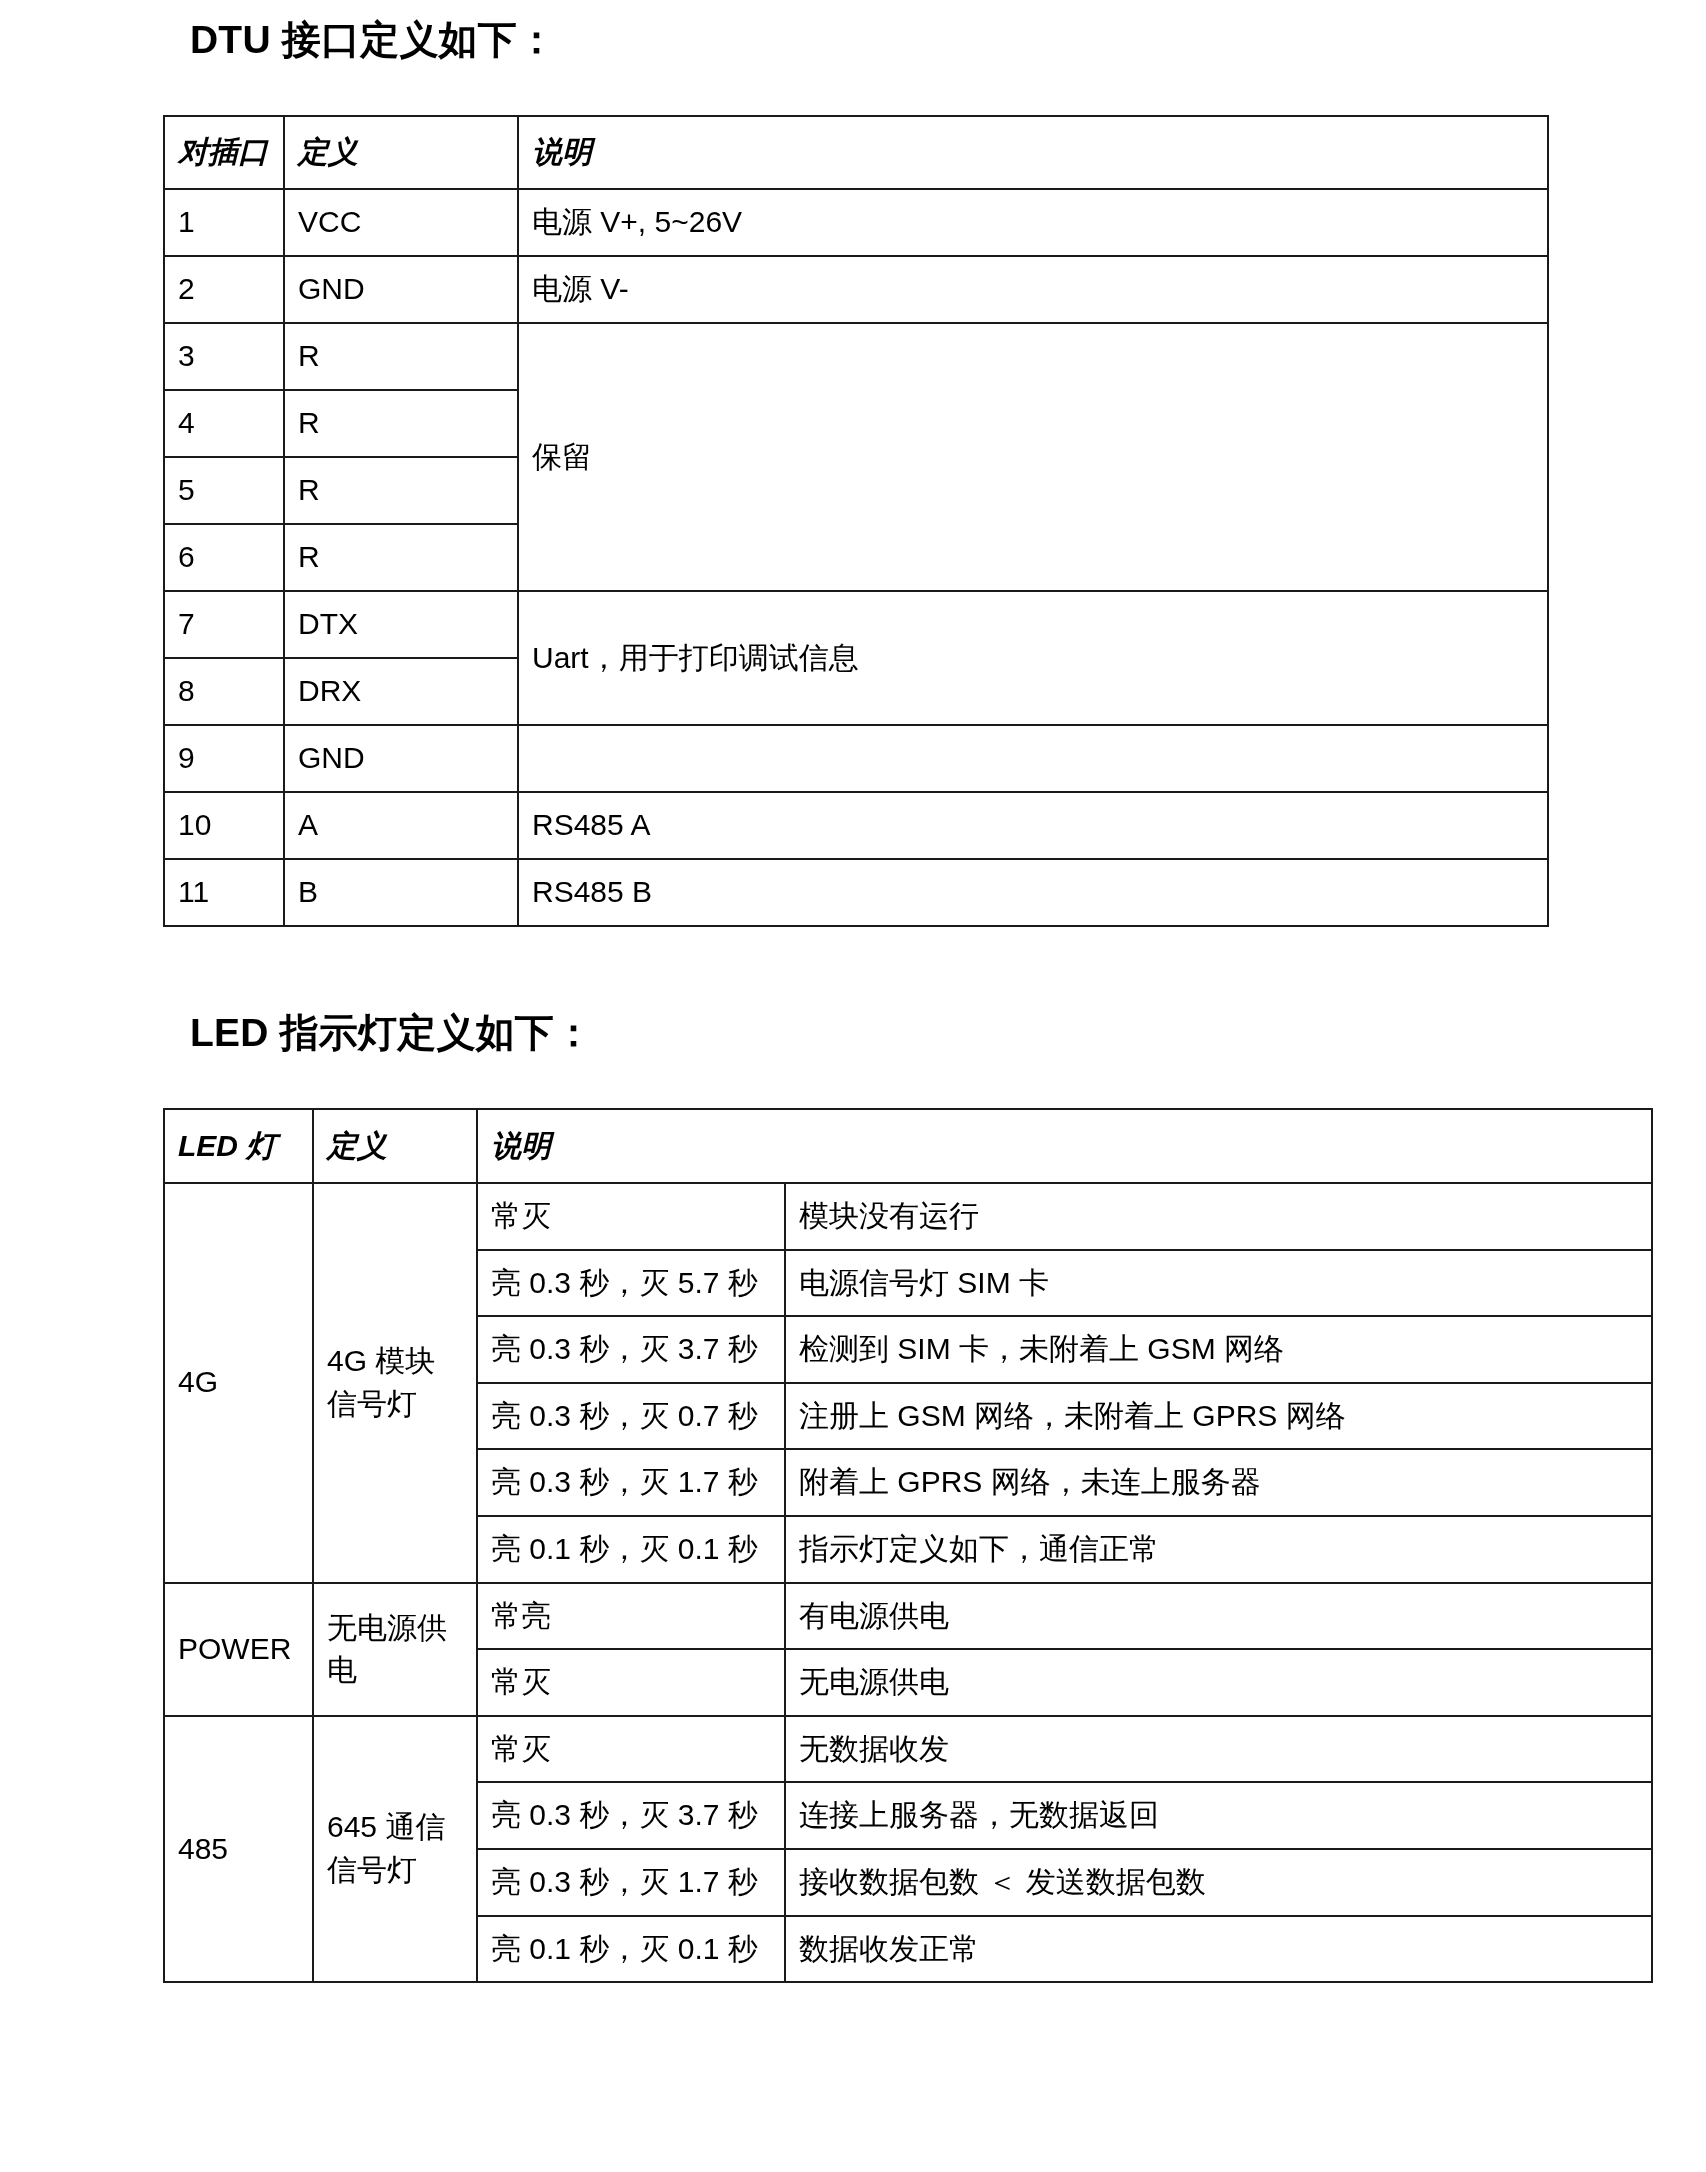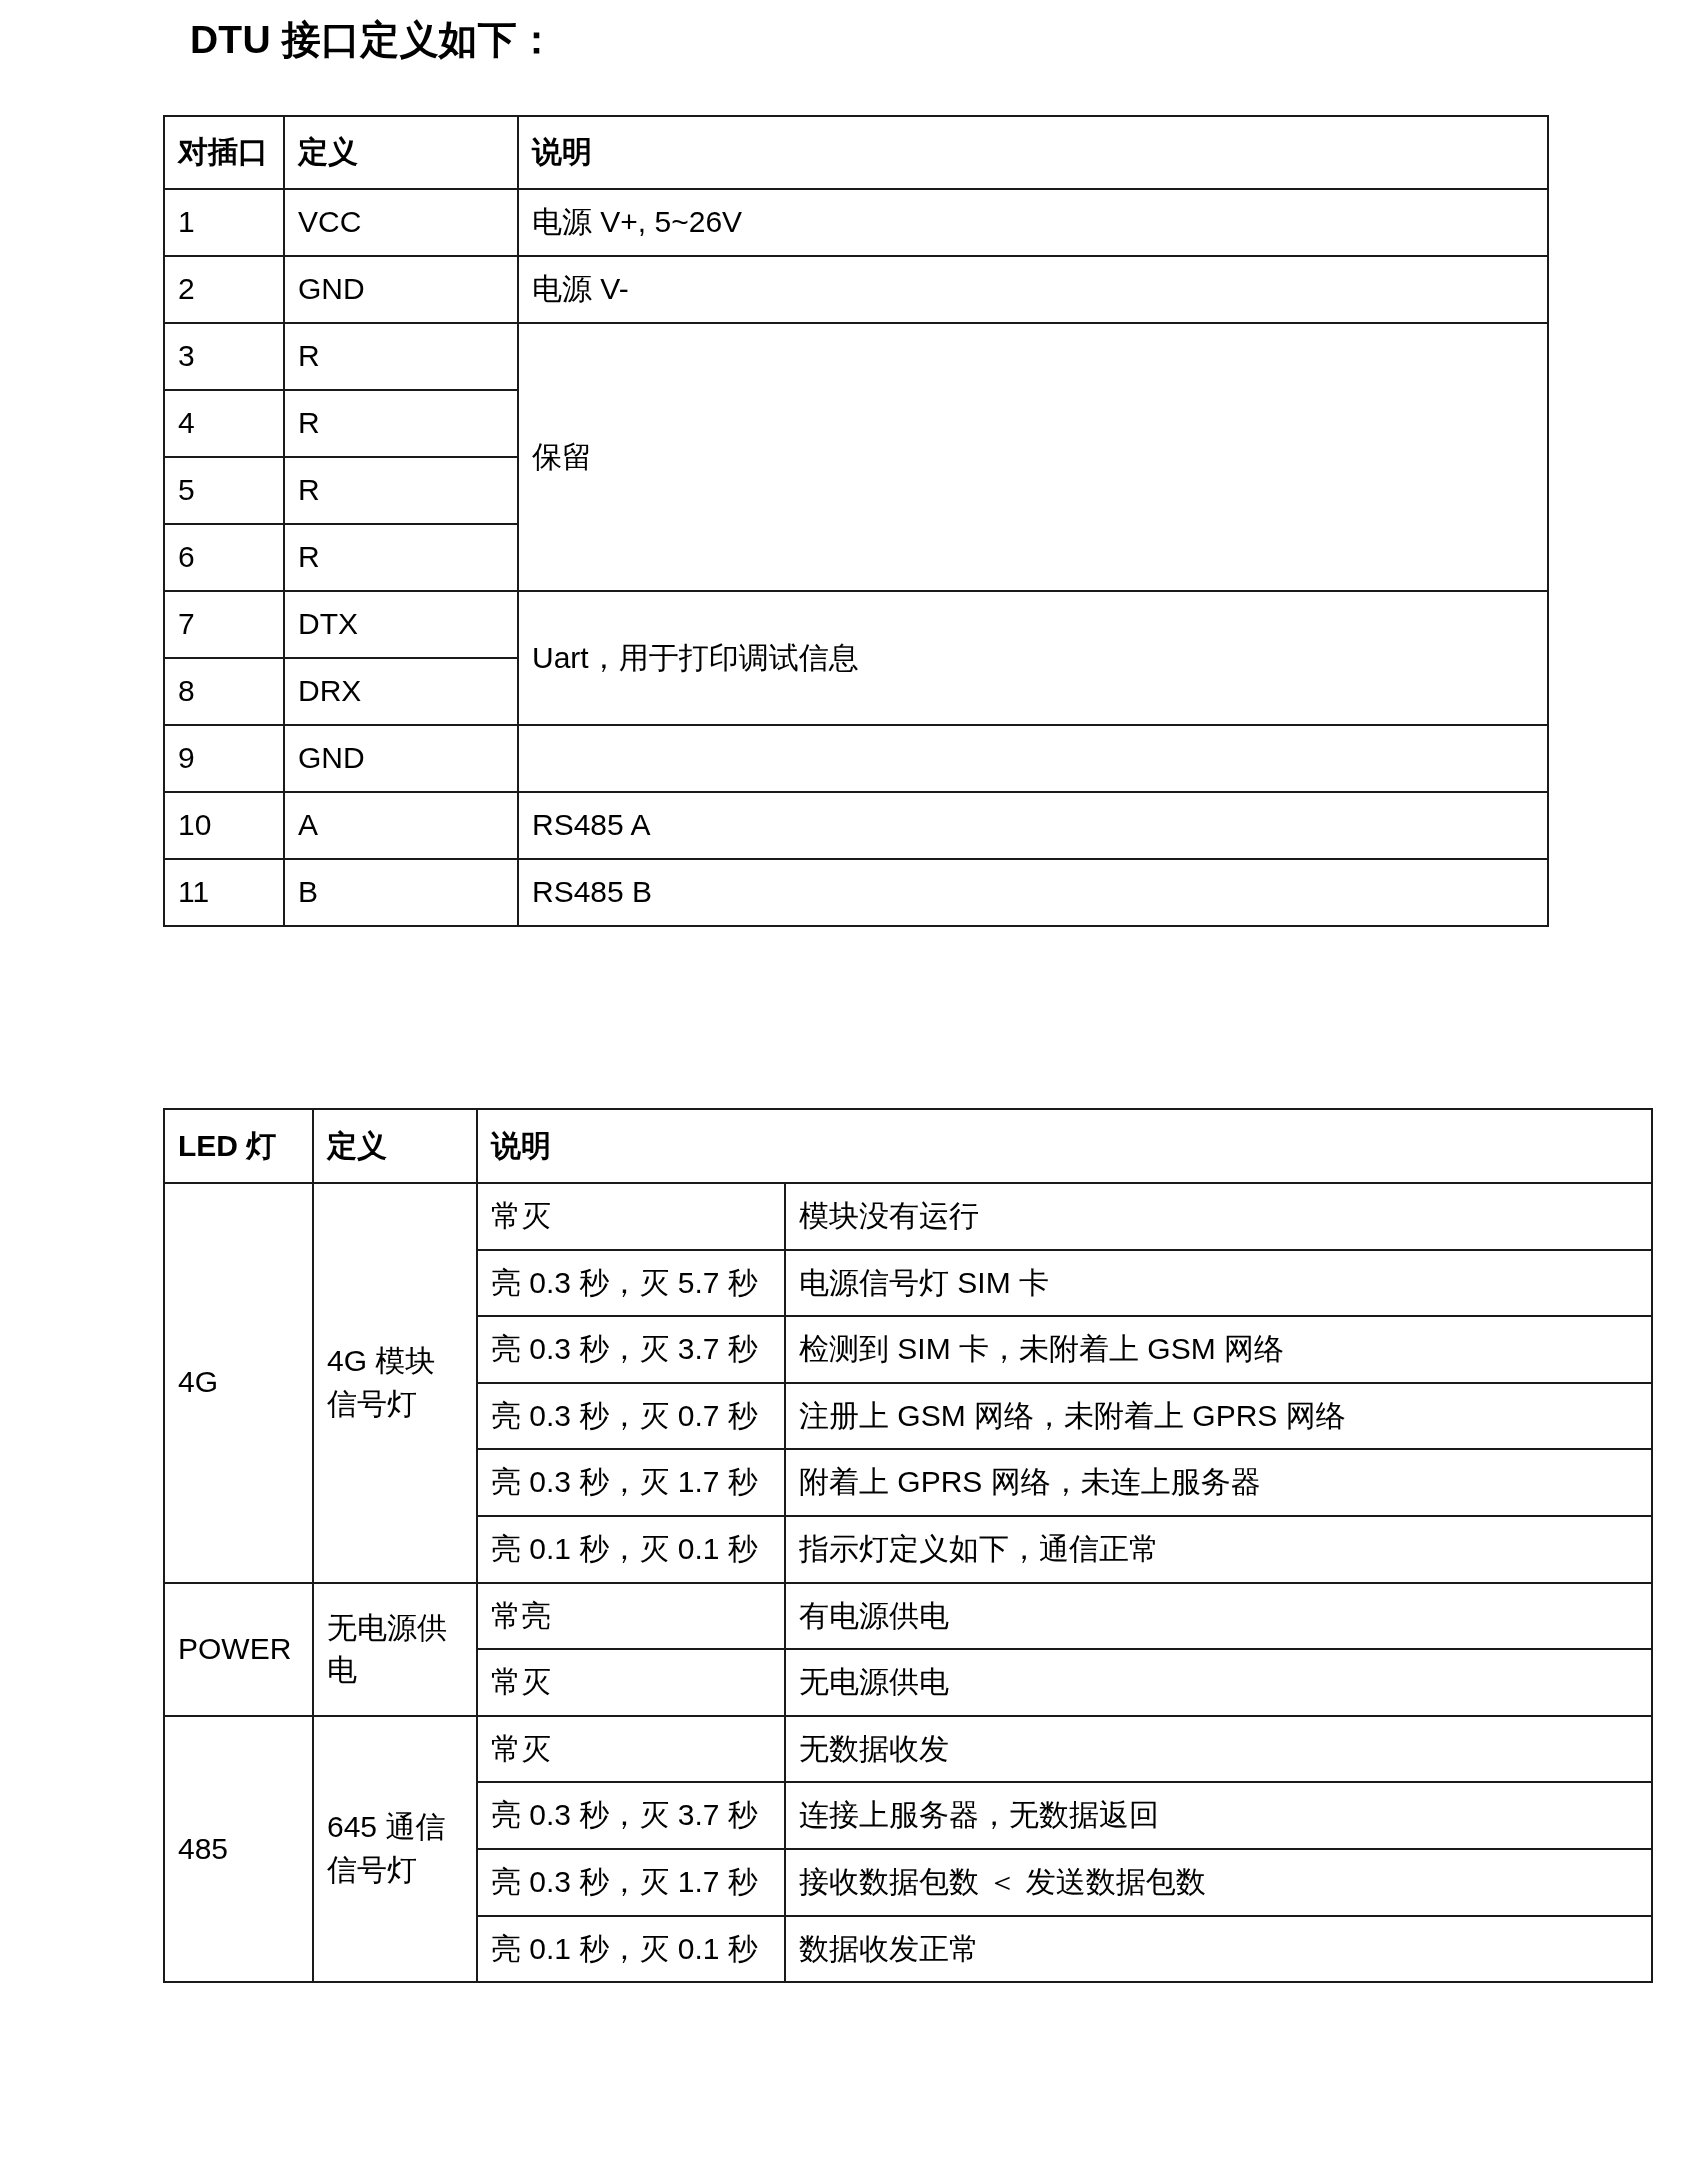--- a/index.html
+++ b/index.html
@@ -45,20 +45,21 @@
     border: 2px solid #1a1a1a;
     padding: 11px 14px 11px 13px;
     vertical-align: middle;
     text-align: left;
     font-weight: normal;
     word-break: break-all;
     overflow-wrap: anywhere;
   }
   table.doc-table th {
     font-weight: bold;
+    font-style: italic;
   }
   td.empty-cell, th.empty-cell { padding: 0; }
 
   
   #dtu-table {
     left: 163px;
     top: 115px;
     width: 1384px;
   }
   #dtu-table .c1 { width: 120px; }
@@ -159,20 +160,21 @@
       </tr>
 
       <tr>
         <td>11</td>
         <td>B</td>
         <td>RS485 B</td>
       </tr>
     </tbody>
   </table>
 
+  <div class="section-title" id="led-title">LED 指示灯定义如下：</div>
 
   <table class="doc-table" id="led-table">
     <colgroup>
       <col class="c1">
         <col class="c2">
         <col class="c3">
         <col class="c4">
     </colgroup>
     <tbody>
       <tr class="hdr">

